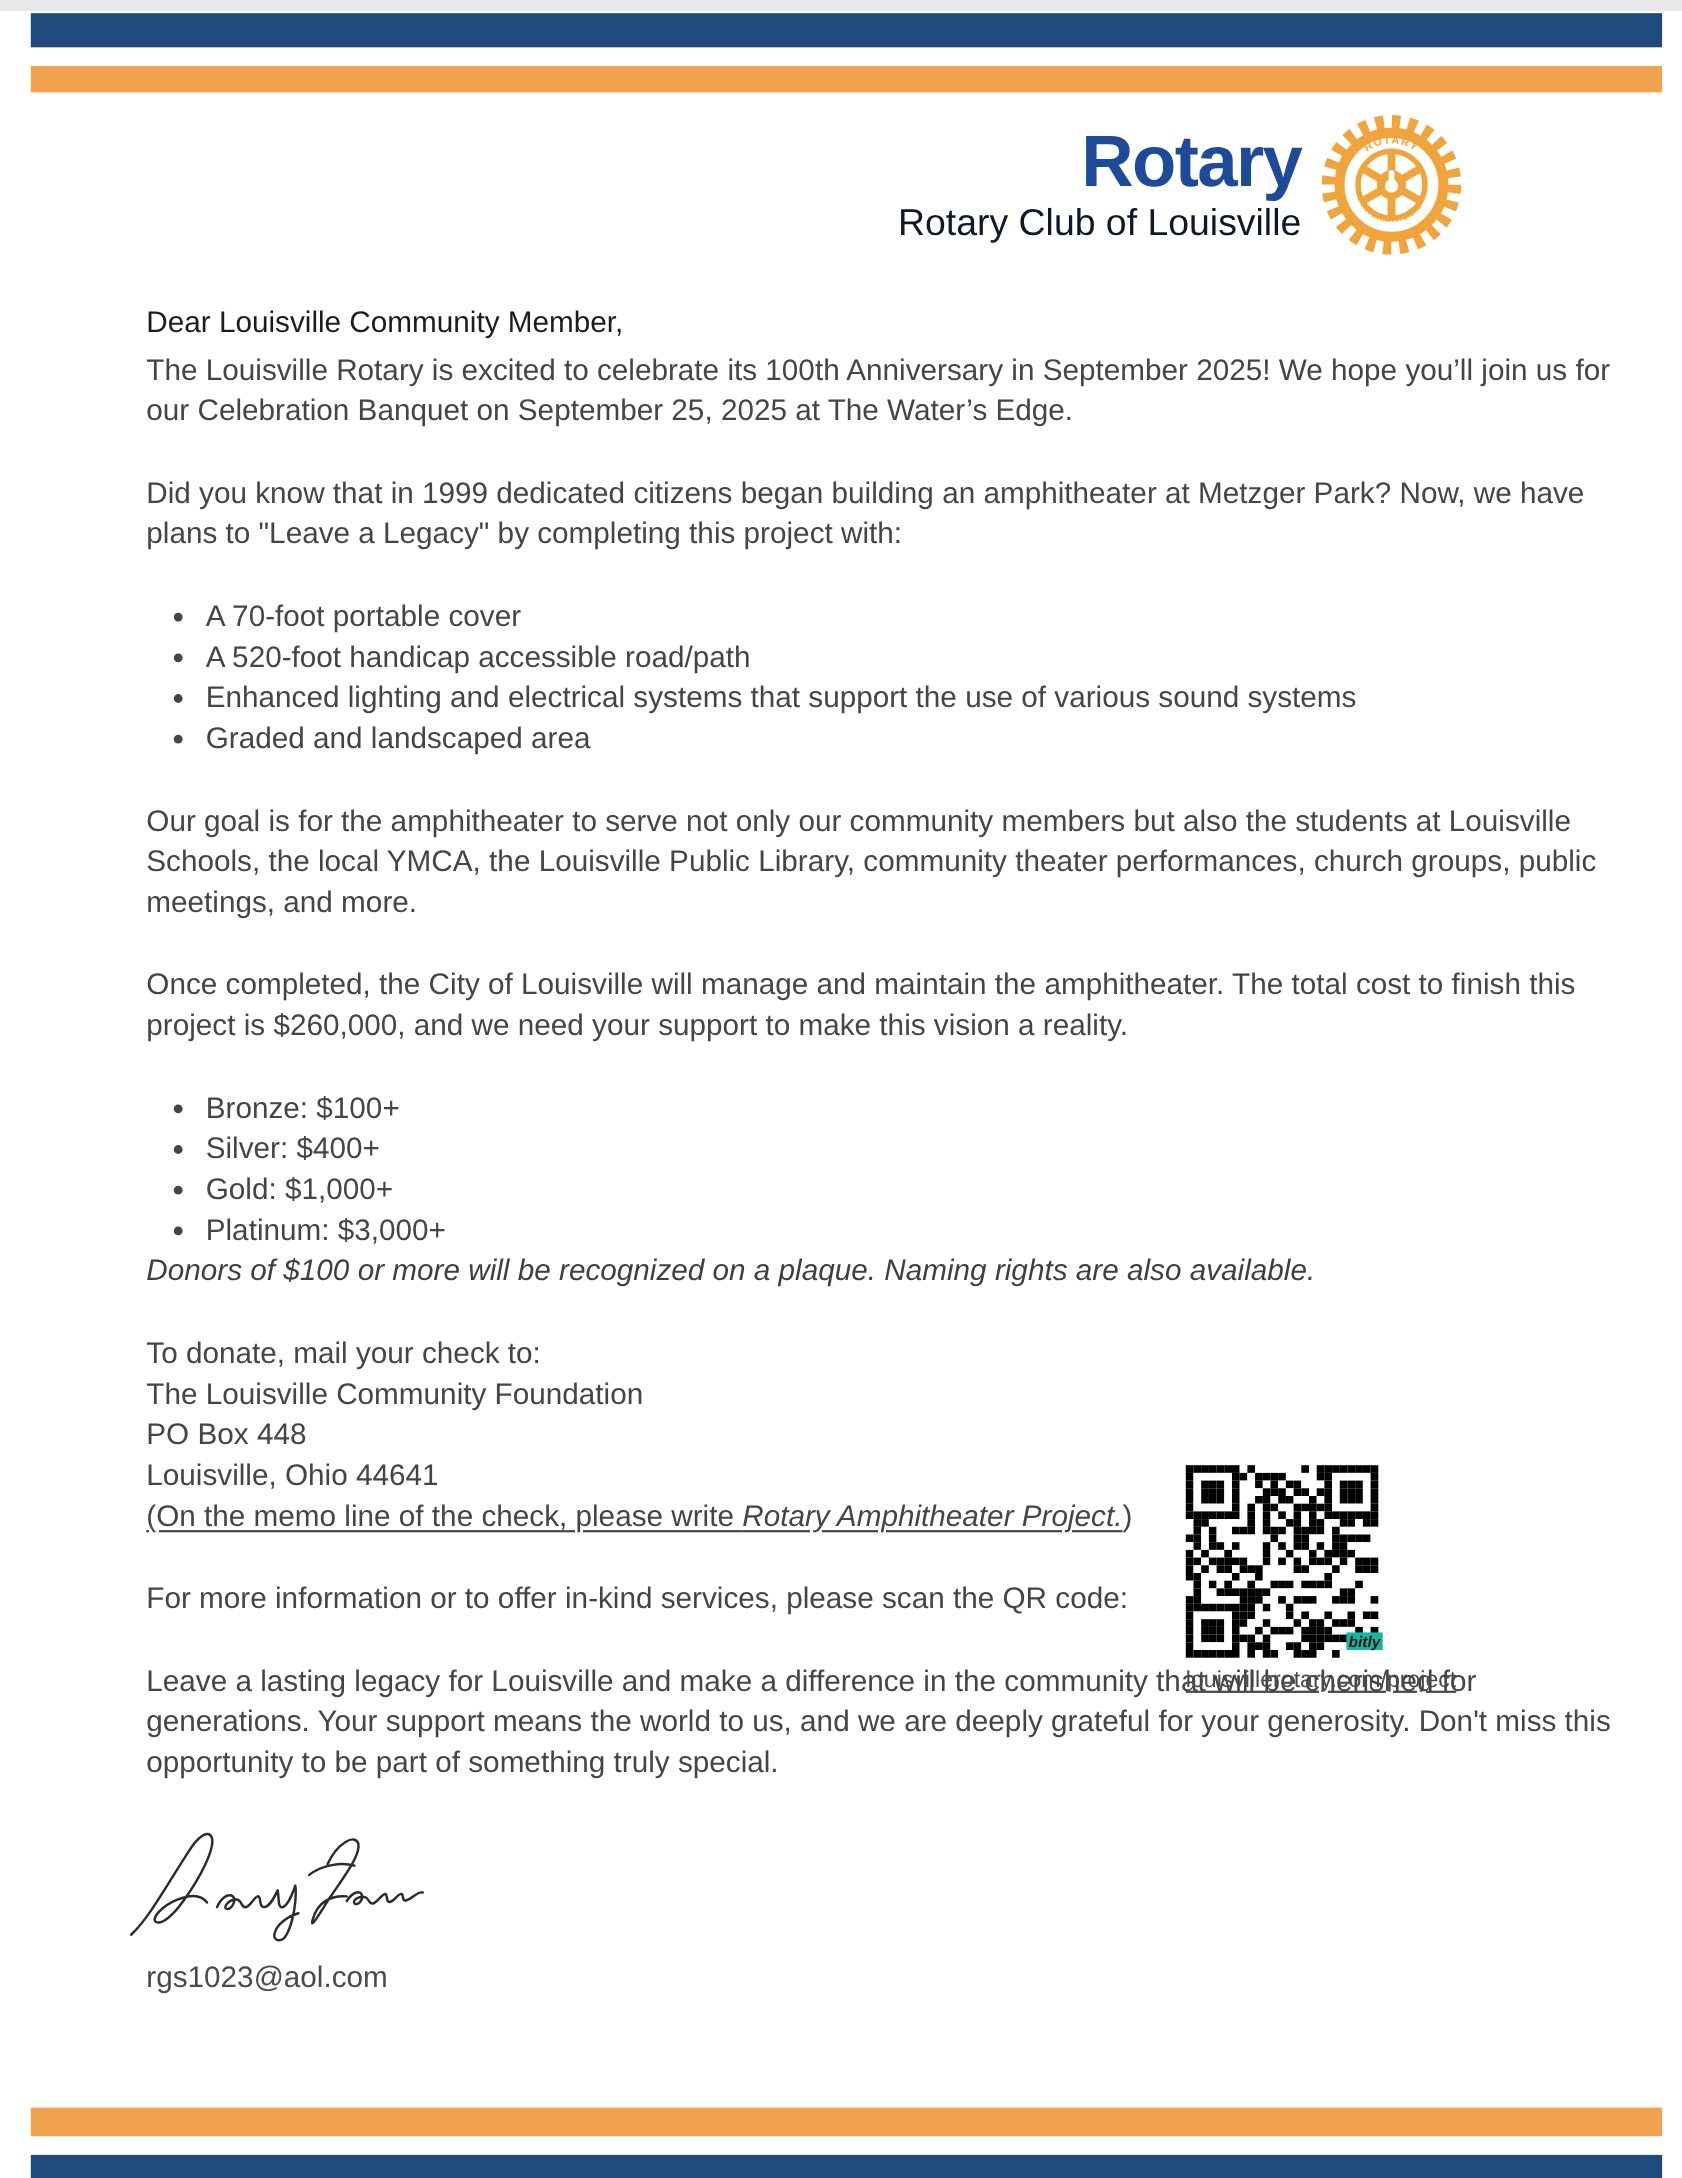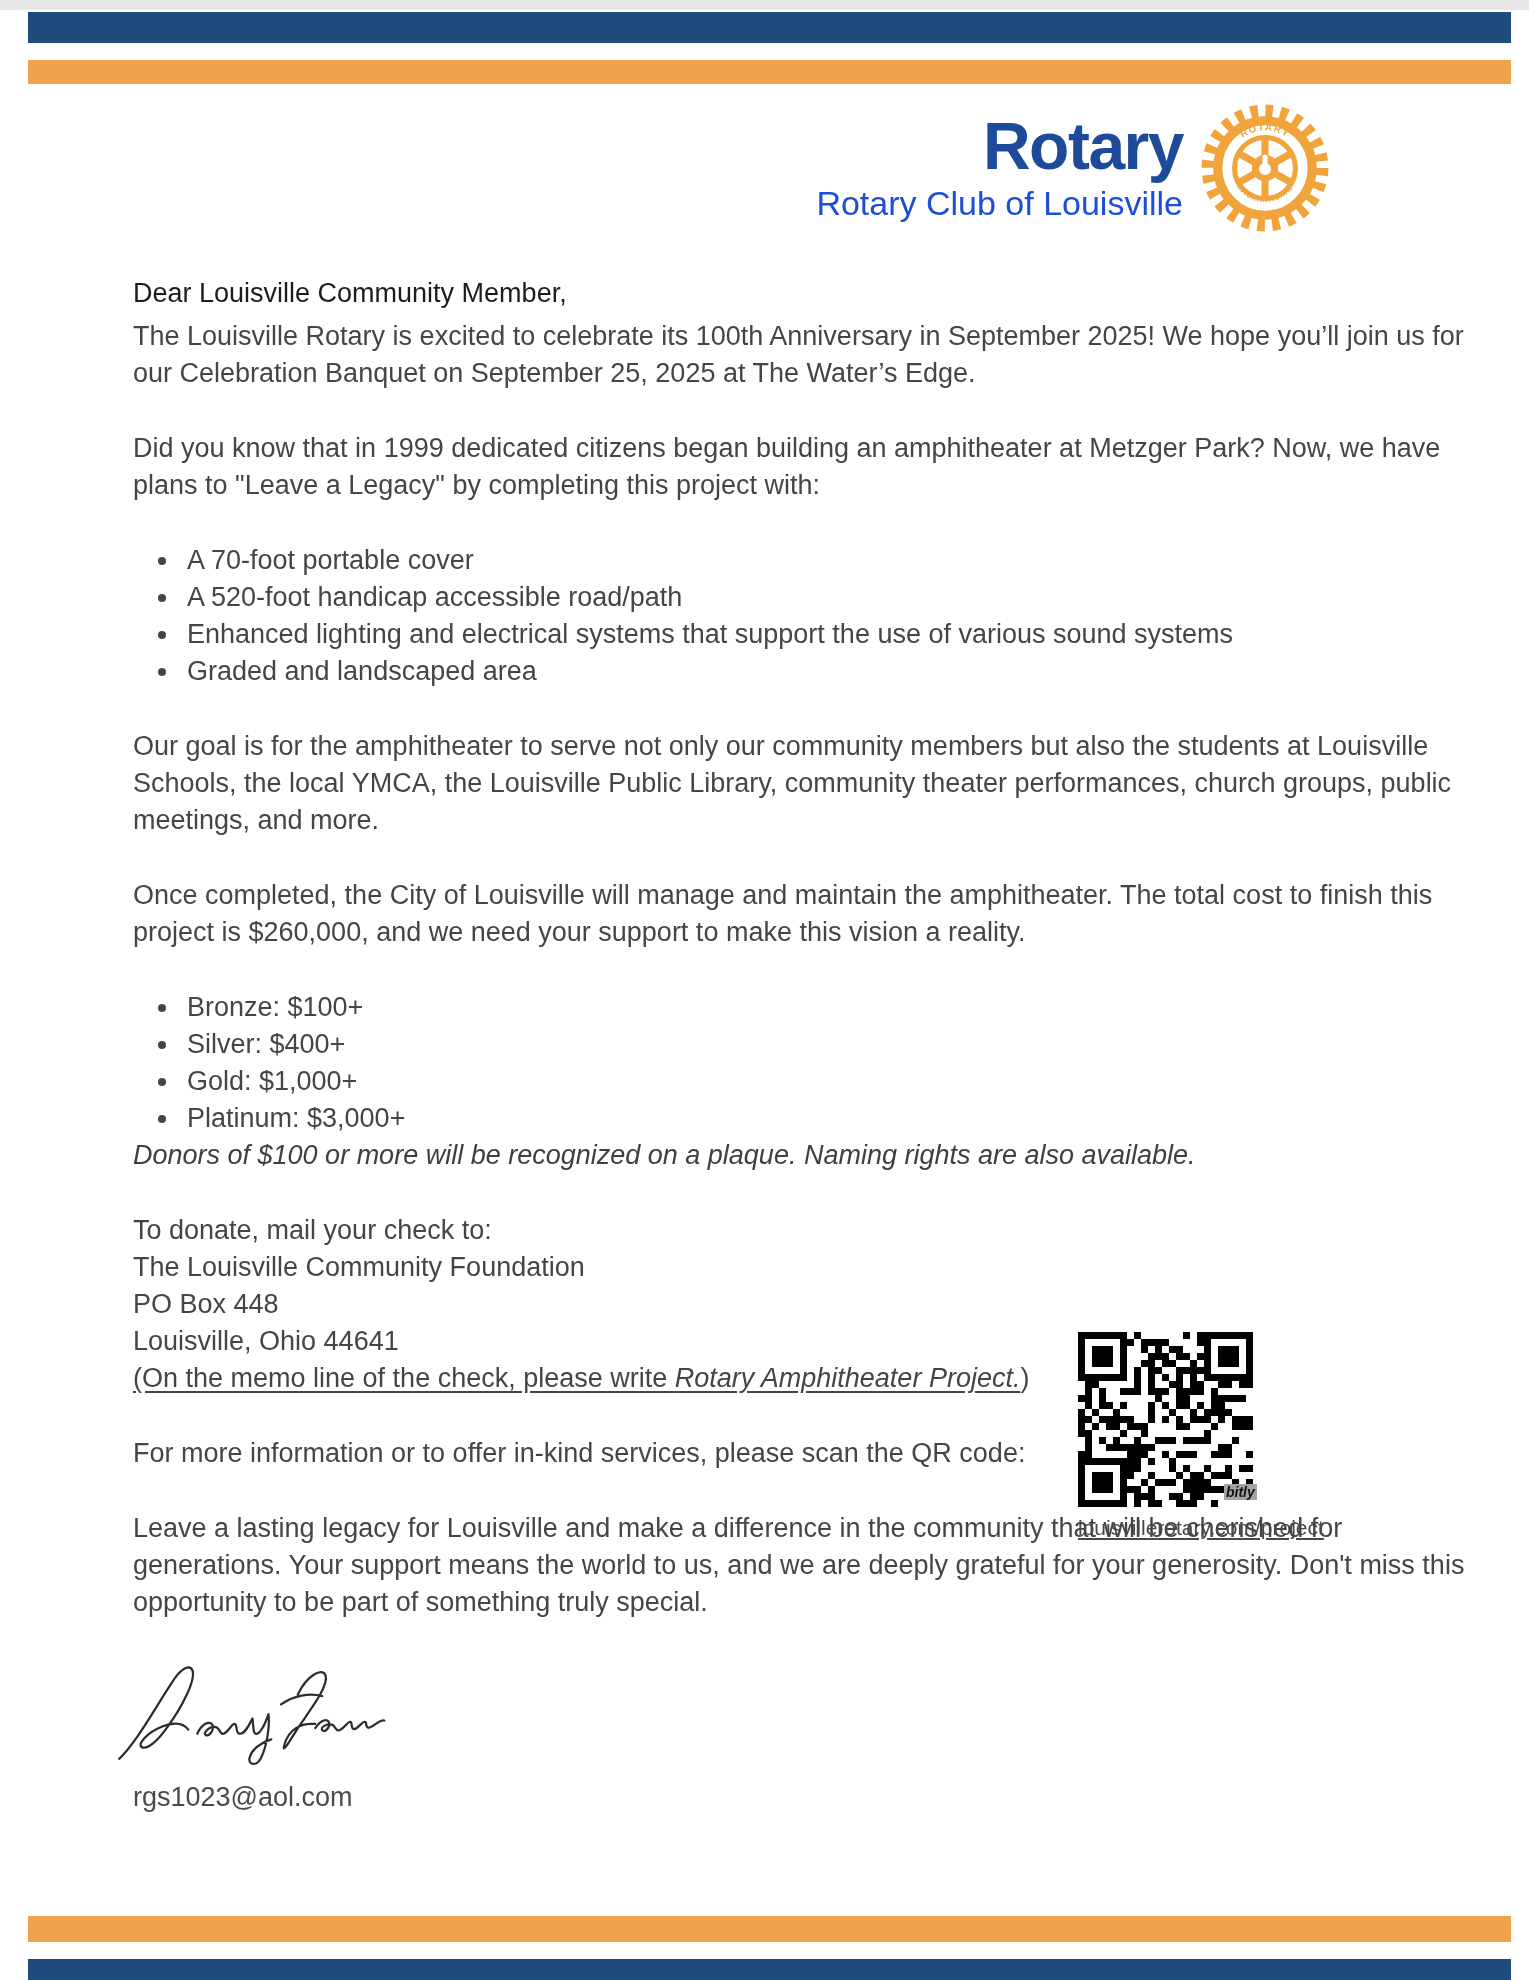--- a/index.html
+++ b/index.html
@@ -21,21 +21,21 @@
   
   .brand{
     position:absolute;top:90px;right:196px;
     display:flex;align-items:center;gap:14px;
   }
   .brand-text{display:flex;flex-direction:column;align-items:flex-end;}
   .wordmark{
     font-size:66px;font-weight:700;color:#1d4b9a;
     letter-spacing:-1.5px;line-height:1;margin-bottom:4px;
   }
-  .subtitle{font-size:34px;color:#1d4ed8;line-height:1.2;}
+  .subtitle{font-size:34px;color:#0f172a;line-height:1.2;}
   .wheel{width:136px;height:136px;flex:0 0 auto;}
 
   
   .content{
     position:absolute;left:133px;top:265px;width:1335px;
     font-size:27px;line-height:37px;color:#454545;
   }
   .content p{margin:0;}
   .greeting{font-size:27px;color:#1c1c1c;margin:0 0 6px 0 !important;}
   .para{margin:0 0 38px 0 !important;}
@@ -57,21 +57,21 @@
   .qr-block{position:absolute;left:1078px;top:1322px;width:250px;}
   .qr{
     position:relative;
     display:grid;grid-template-columns:repeat(25,7px);grid-auto-rows:7px;
     width:175px;height:175px;background:#fff;
   }
   .qm{background:#fff;}
   .qm.b{background:#000;}
   .bitly{
     position:absolute;left:146px;top:152px;
-    background:#a3a3a3;padding:0 2px;
+    background:#14b8a6;padding:0 2px;
     font-style:italic;font-weight:700;font-size:14px;color:#111;
   }
   .qr-link{
     margin-top:9px;
     font-size:21px;color:#484848;
     text-decoration:underline;text-underline-offset:3px;
     cursor:pointer;
   }
 
   

